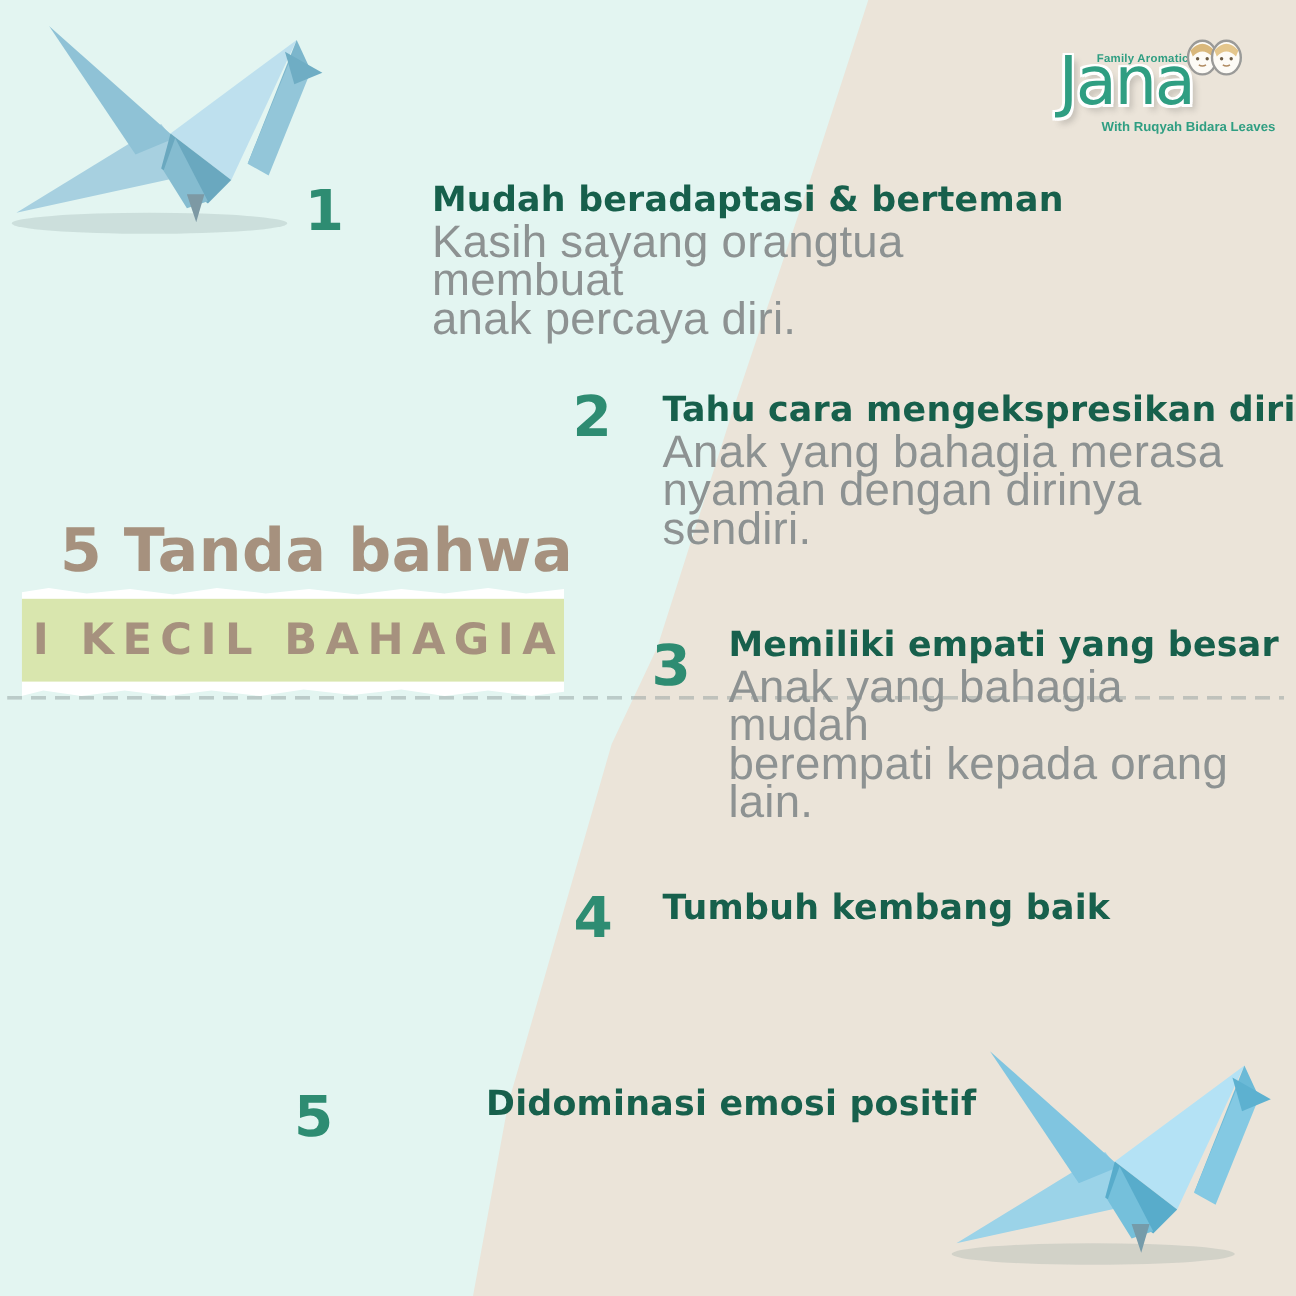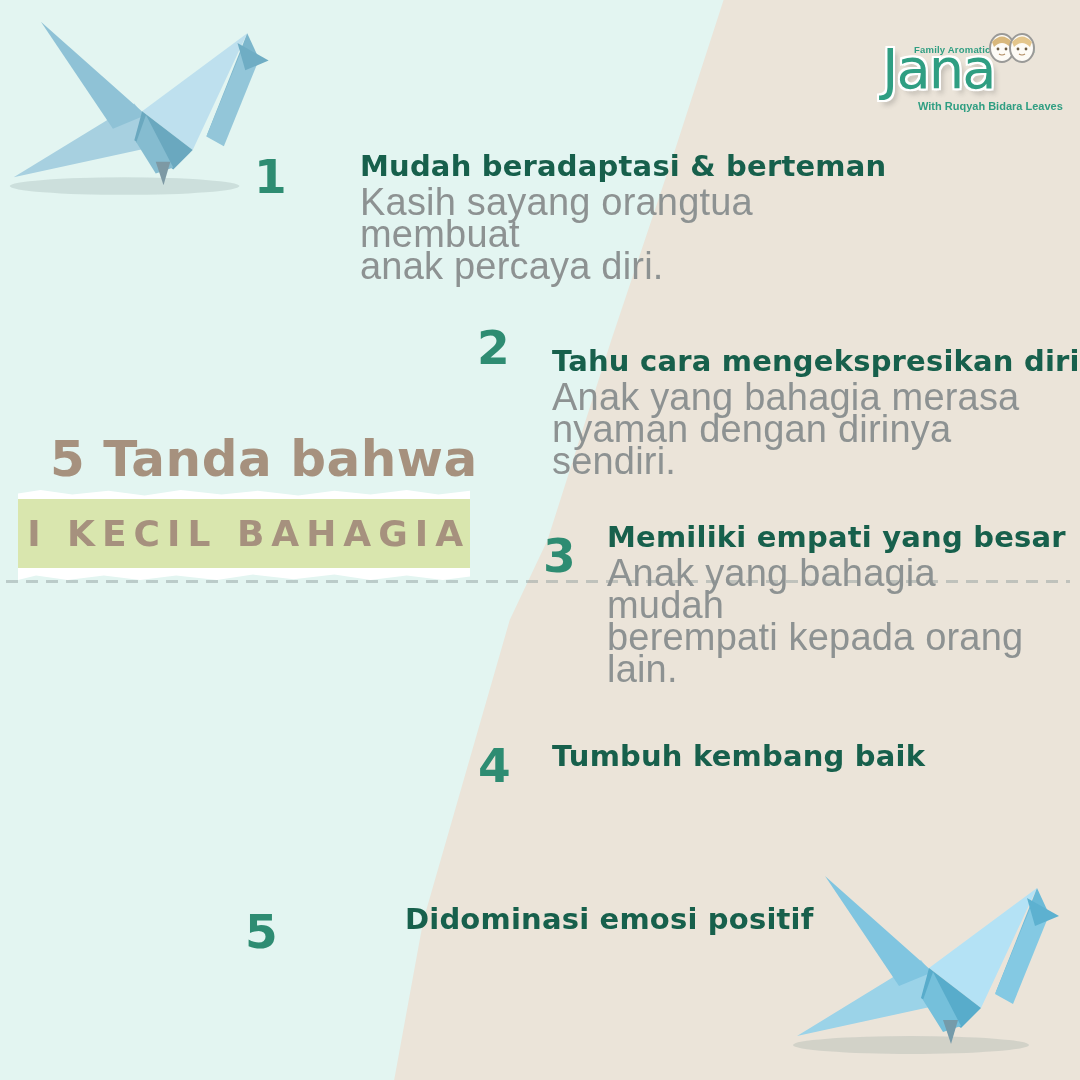--- a/index.html
+++ b/index.html
@@ -53,21 +53,21 @@
   
   .num{position:absolute;font-family:"DejaVu Sans", sans-serif;font-weight:bold;
     font-size:47px;line-height:1;color:var(--number_teal);}
   .itm{position:absolute;}
   .itm .hd{font-family:"DejaVu Sans", sans-serif;font-weight:bold;font-size:29px;
     line-height:1.15;color:var(--heading_green);white-space:nowrap;letter-spacing:.2px;}
   .itm .bd{font-size:38px;line-height:32px;color:var(--body_gray);
     white-space:pre-line;margin-top:3px;letter-spacing:.2px;}
 
   #num1{left:254px;top:153px;}  #item1{left:360px;top:150px;width:520px;}
-  #num2{left:477px;top:324px;}  #item2{left:552px;top:325px;width:500px;margin-top:20px;}
+  #num2{left:477px;top:324px;}  #item2{left:552px;top:325px;width:500px;}
   #num3{left:543px;top:532px;}  #item3{left:607px;top:521px;width:420px;}
   #num4{left:478px;top:742px;}  #item4{left:552px;top:740px;width:500px;}
   #num5{left:245px;top:908px;}  #item5{left:378px;top:903px;width:560px;margin-left:27px;}
 </style>
 </head>
 <body>
 
 <div id="canvas">
 
   <div class="wedge"></div>

